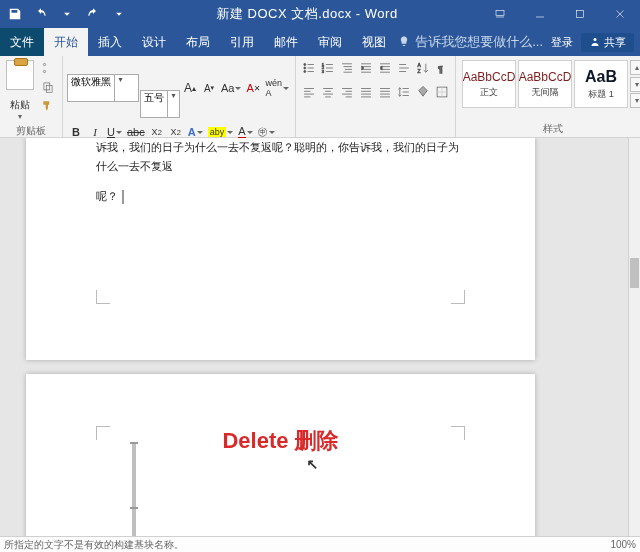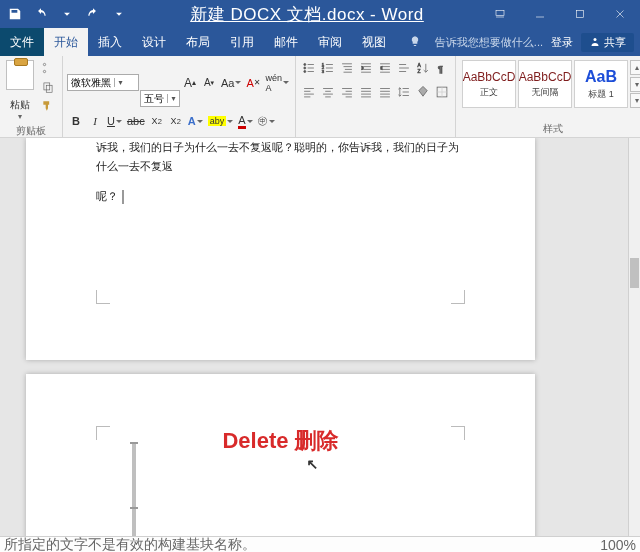--- a/index.html
+++ b/index.html
@@ -1,63 +1,63 @@
 <!DOCTYPE html>
 <html><head>
 <meta charset="utf-8">
 <style>
 *{box-sizing:border-box;margin:0;padding:0;font-family:"Microsoft YaHei","Segoe UI",sans-serif;}
 body{width:640px;height:552px;background:#e6e6e6;overflow:hidden;position:relative;}
 .titlebar{height:28px;background:#2b579a;color:#fff;display:flex;align-items:center;font-size:11px;}
 .qat{display:flex;align-items:center;gap:4px;padding:0 4px;}
 .qat-btn{width:22px;height:22px;display:flex;align-items:center;justify-content:center;color:#fff;}
 .qat-btn svg{width:14px;height:14px;fill:#fff;}
-.title{flex:1;text-align:center;color:#fff;font-size:17px;letter-spacing:0.5px;text-decoration:underline;}
+.title{flex:1;text-align:center;color:#fff;font-size:13px;letter-spacing:0.5px;}
 .winbtns{display:flex;}
 .winbtn{width:40px;height:28px;display:flex;align-items:center;justify-content:center;color:#fff;font-size:11px;}
 .winbtn svg{width:12px;height:12px;stroke:#fff;fill:none;stroke-width:1.2;}
 .menubar{height:28px;background:#2b579a;display:flex;align-items:stretch;font-size:12px;color:#fff;}
 .menu-tab{padding:0 10px;display:flex;align-items:center;cursor:pointer;}
 .menu-tab.file{background:#0c4a6e;}
 .menu-tab.active{background:#f3f3f3;color:#2b579a;}
 .menu-right{margin-left:auto;display:flex;align-items:center;gap:8px;padding-right:6px;}
-.tellme{display:flex;align-items:center;gap:13px;color:#c8d6ea;font-size:11px;}
+.tellme{display:flex;align-items:center;gap:4px;color:#c8d6ea;font-size:13px;}
 .tellme svg{width:14px;height:14px;fill:#c8d6ea;}
 .share{display:flex;align-items:center;gap:3px;background:#1e4e8e;padding:2px 8px;border-radius:2px;font-size:11px;}
 .ribbon{height:82px;background:#f3f3f3;border-bottom:1px solid #d4d4d4;display:flex;}
 .group{border-right:1px solid #d4d4d4;display:flex;flex-direction:column;padding:2px 4px 0;}
 .group-body{flex:1;display:flex;align-items:flex-start;gap:2px;}
 .group-label{text-align:center;font-size:10px;color:#666;padding:1px 0;position:relative;}
 .paste{display:flex;flex-direction:column;align-items:center;padding:2px;}
 .paste-icon{width:28px;height:30px;background:#fff;border:1px solid #c0c0c0;position:relative;}
 .paste-icon::before{content:"";position:absolute;top:-3px;left:7px;width:12px;height:6px;background:#d9a441;border:1px solid #a87820;border-radius:2px;}
 .paste-label{font-size:10px;color:#333;margin-top:8px;}
 .scissors{display:flex;flex-direction:column;gap:3px;padding:2px;}
 .smallicon{width:16px;height:16px;display:flex;align-items:center;justify-content:center;}
 .smallicon svg{width:14px;height:14px;}
 .font-group .row{display:flex;align-items:center;gap:1px;margin-bottom:2px;}
-.combo{display:flex;align-items:center;border:1px solid #ababab;background:#fff;height:17px;font-size:10px;}
+.combo{display:flex;border:1px solid #ababab;background:#fff;height:28px;font-size:10px;}
 .combo .val{padding:0 3px;white-space:nowrap;overflow:hidden;}
 .combo .arr{width:12px;text-align:center;border-left:1px solid #ababab;font-size:8px;color:#555;}
 .fontname{width:72px;}
 .fontsize{width:40px;margin-top:32px;}
 .btn{min-width:18px;height:20px;display:flex;align-items:center;justify-content:center;font-size:11px;color:#333;padding:0 2px;}
 .btn.drop::after{content:"";border:3px solid transparent;border-top-color:#666;margin-left:1px;margin-top:3px;}
 .b{font-weight:bold;}
 .i{font-style:italic;font-family:serif;}
 .u{text-decoration:underline;}
 .strike{text-decoration:line-through;}
 .sub{font-size:9px;}
 .para-group .row{display:flex;align-items:center;gap:1px;margin-bottom:2px;}
 .pbtn{width:18px;height:20px;display:flex;align-items:center;justify-content:center;}
 .pbtn svg{width:14px;height:14px;fill:#555;stroke:#555;}
 .styles{display:flex;gap:2px;padding:2px;}
 .style-card{width:54px;height:48px;border:1px solid #d0d0d0;background:#fff;display:flex;flex-direction:column;align-items:center;justify-content:center;font-size:9px;color:#444;}
 .style-card .preview{font-size:12px;color:#7f1d1d;margin-bottom:2px;}
-.style-card.big .preview{font-size:16px;font-weight:bold;color:#1d4ed8;}
+.style-card.big .preview{font-size:16px;font-weight:bold;color:#0f172a;}
 .style-arrows{width:14px;display:flex;flex-direction:column;justify-content:space-between;height:48px;}
 .style-arrows div{height:15px;border:1px solid #c0c0c0;background:#f8f8f8;font-size:8px;text-align:center;line-height:13px;color:#666;}
 .canvas{position:absolute;top:138px;left:0;right:0;bottom:16px;background:#e6e6e6;overflow:hidden;}
 .page{position:absolute;background:#fff;box-shadow:0 0 5px rgba(0,0,0,0.25);left:26px;width:509px;}
 .page1{top:0;height:222px;}
 .page2{top:236px;height:320px;}
 .pagepad{padding:0px 70px 20px;font-size:11px;color:#222;line-height:1.7;}
 .pagepad2{padding:52px 70px;}
 .cursor-line{display:flex;align-items:center;gap:4px;margin-top:12px;}
 .cursor-line .caret{width:2px;height:14px;background:#999;}
@@ -68,21 +68,21 @@
 .c2-tr{top:52px;right:70px;border-bottom:none;border-left:none;}
 .headline{color:#d82a2a;font-size:22px;font-weight:bold;text-align:center;position:relative;}
 .headline .ptr{position:absolute;left:50%;top:30px;margin-left:26px;font-size:14px;color:#333;}
 .vline{position:absolute;left:106px;top:70px;width:4px;height:190px;background:#bfbfbf;}
 .vline::before,.vline::after{content:"";position:absolute;left:-2px;width:8px;height:2px;background:#999;}
 .vline::before{top:-2px;}
 .vline::after{bottom:-2px;}
 .vline .tick{position:absolute;left:-2px;width:8px;height:2px;background:#999;}
 .scroll-right{position:absolute;top:138px;right:0;width:12px;bottom:16px;background:#f0f0f0;border-left:1px solid #d0d0d0;}
 .scroll-right .thumb{position:absolute;top:120px;height:30px;left:1px;right:1px;background:#c0c0c0;}
-.statusbar{position:absolute;bottom:0;left:0;right:0;height:16px;background:#fdfdfd;border-top:1px solid #d0d0d0;display:flex;align-items:center;font-size:14px;color:#666;padding:0 4px;justify-content:space-between;}
+.statusbar{position:absolute;bottom:0;left:0;right:0;height:16px;background:#fdfdfd;border-top:1px solid #d0d0d0;display:flex;align-items:center;font-size:10px;color:#666;padding:0 4px;justify-content:space-between;}
 </style>
 </head>
 <body>
 
 <div class="titlebar">
   <div class="qat">
     <div class="qat-btn" title="保存">
         <svg viewBox="0 0 24 24">
           <path d="M3 3h14l4 4v14H3V3zm3 2v5h10V5H6zm1 9h10v5H7v-5z"></path>
         </svg>

